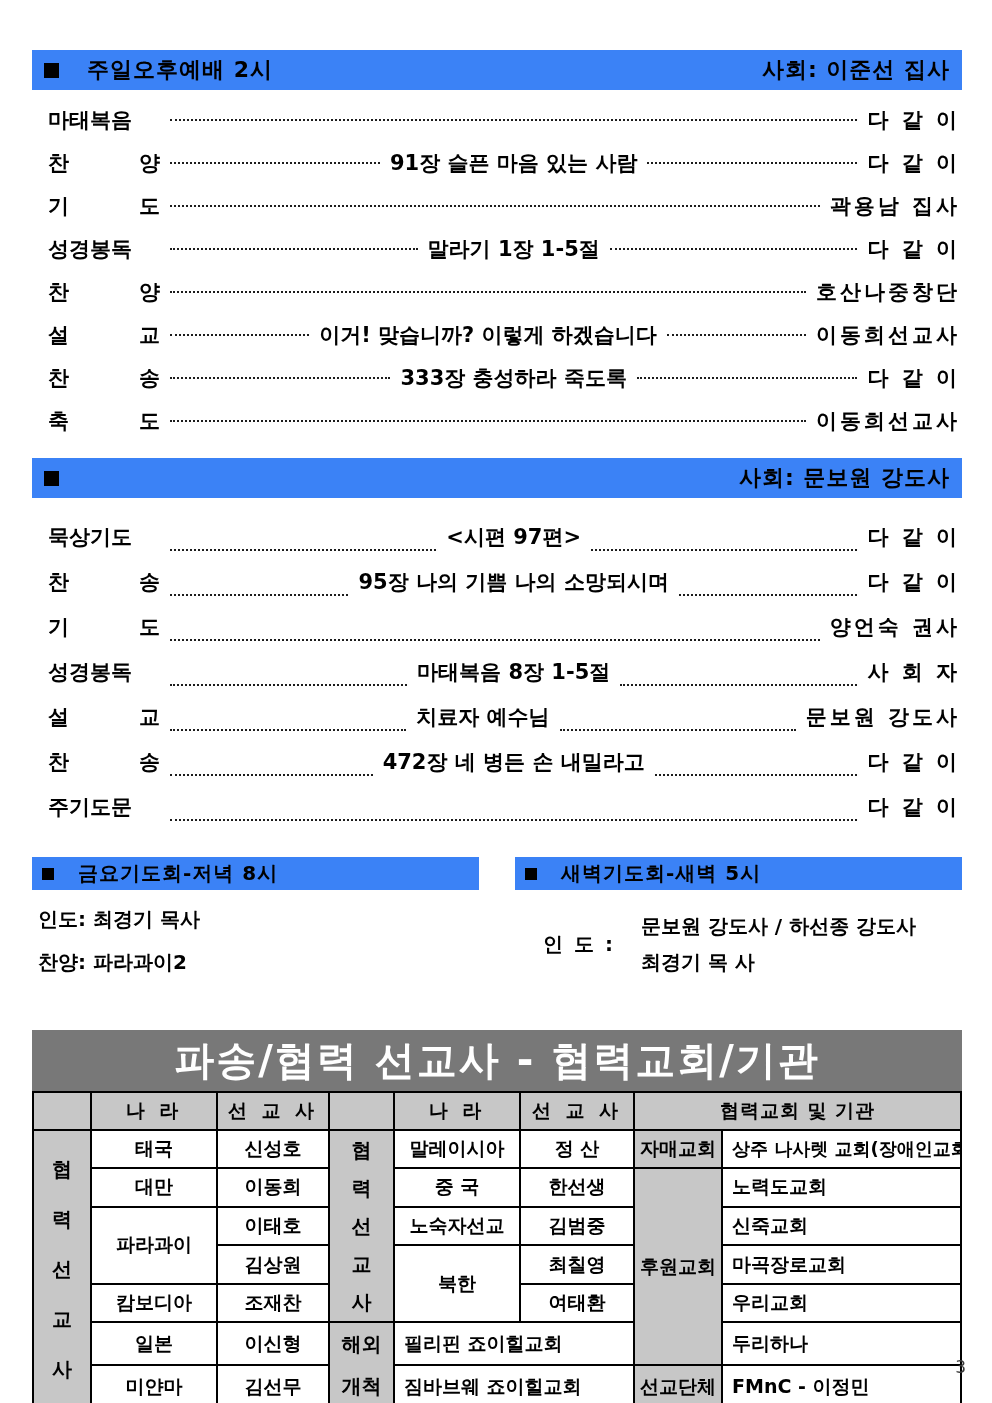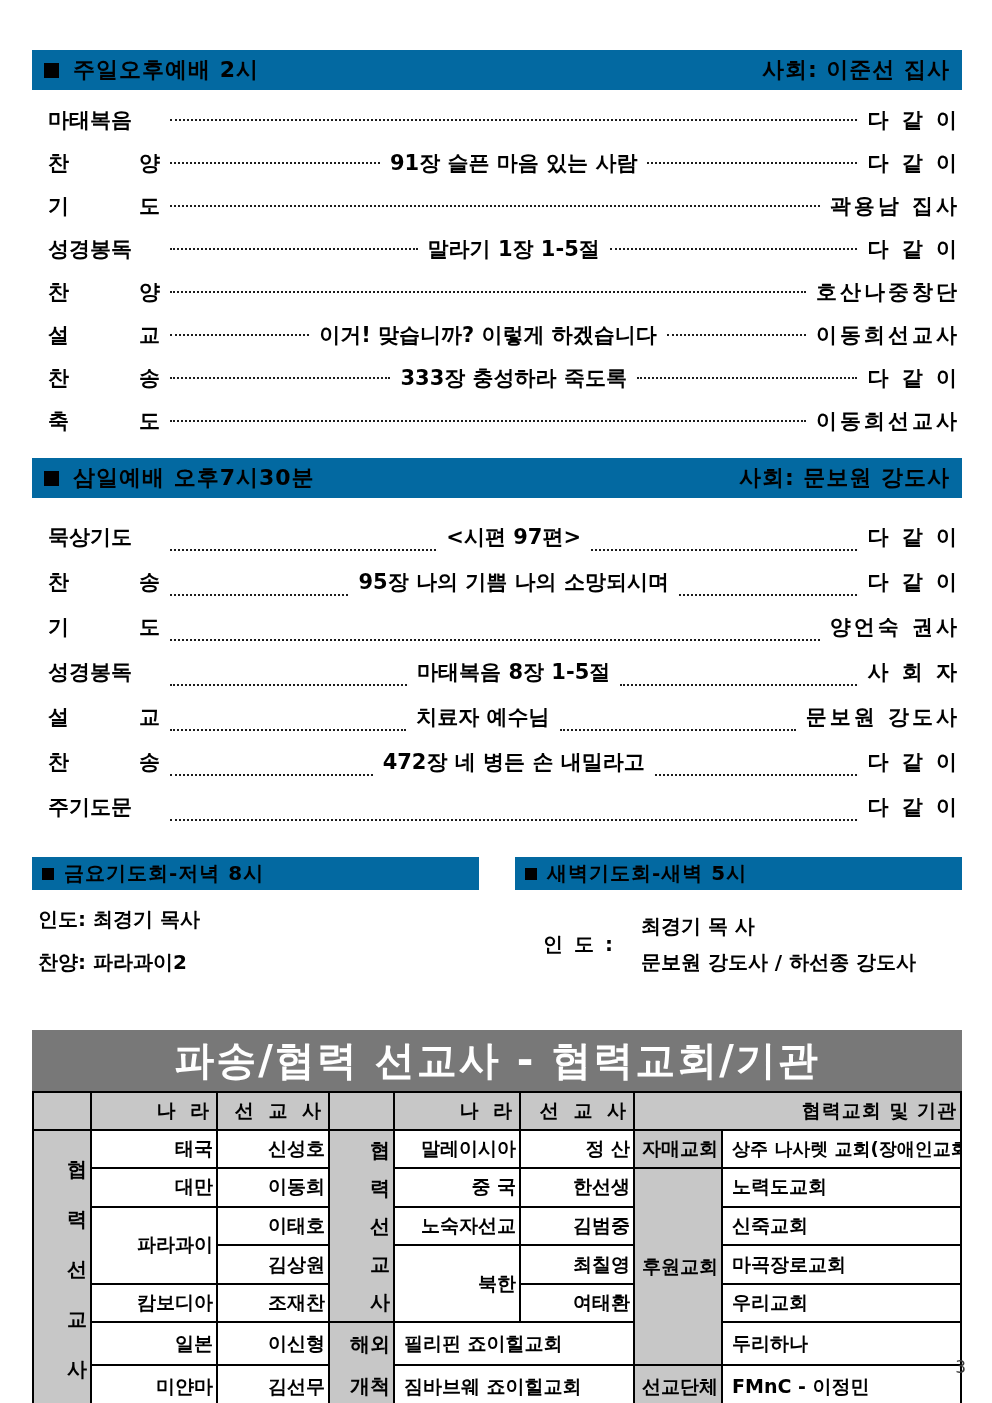--- a/index.html
+++ b/index.html
@@ -8,23 +8,23 @@
     width:992px;height:1403px;
     background:#ffffff;
     font-family:"DejaVu Sans","Liberation Sans",sans-serif;
     font-weight:bold;color:#000;
     box-sizing:border-box;
     padding:50px 30px 0 32px;
     overflow:hidden;
   }
   
   .bar{
-    height:40px;background:#0369a1;
+    height:40px;background:#3b82f6;
     display:flex;align-items:center;
-    padding:0 12px;box-sizing:border-box;
+    padding:0 12px;box-sizing:border-box;gap:14px;
   }
   .bar .sq{width:15px;height:15px;background:#000;margin-right:14px;flex:0 0 auto;}
   .bar .bar-title{font-size:22px;letter-spacing:1px;white-space:nowrap;}
   .bar .bar-right{margin-left:auto;font-size:22px;letter-spacing:1px;white-space:nowrap;}
   .bar.small{height:33px;padding:0 10px;}
   .bar.small .sq{width:12px;height:12px;margin-right:10px;}
   .bar.small .bar-title{font-size:20px;text-align:right;}
   
   .program{padding:8px 2px 0 16px;}
   .p-row{display:flex;align-items:center;height:43px;}
@@ -48,21 +48,21 @@
   
   .mission{margin-top:38px;}
   .mission-title{
     height:61px;background:#787878;color:#ffffff;
     display:flex;align-items:center;justify-content:center;
     font-size:40px;letter-spacing:2px;
   }
   table.mt{width:100%;border-collapse:collapse;table-layout:fixed;}
   table.mt td,table.mt th{
     border:2px solid #000;height:38px;
-    font-size:19px;font-weight:bold;text-align:right;
+    font-size:19px;font-weight:bold;text-align:center;
     padding:0 3px;box-sizing:border-box;overflow:hidden;white-space:nowrap;
   }
   table.mt .gray{background:#c7c7c7;}
   table.mt .vtext{white-space:pre-line;font-size:20px;}
   table.mt .v-left{line-height:50px;}
   table.mt .v-mid{line-height:38px;}
   table.mt .v-ovr{line-height:42px;}
   table.mt .cell-left{text-align:left;padding-left:9px;}
   table.mt th{letter-spacing:4px;}
   
@@ -125,21 +125,20 @@
     </div>
     <div class="p-row">
       <span class="p-label">축 도</span>
       <span class="p-leader"></span>
       <span class="p-value">이동희선교사</span>
     </div>
   </div>
 
   <div class="bar" style="margin-top:16px;">
     <span class="sq"></span>
-    <span class="bar-title">삼일예배 오후7시30분</span>
     <span class="bar-right">사회: 문보원 강도사</span>
   </div>
 
   <div class="program sec2">
     <div class="p-row">
       <span class="p-label">묵상기도</span>
       <span class="p-leader"></span>
       <span class="p-center">&lt;시편 97편&gt;</span>
       <span class="p-leader"></span>
       <span class="p-value">다 같 이</span>
@@ -196,22 +195,22 @@
       </div>
     </div>
     <div class="bottom-col">
       <div class="bar small">
         <span class="sq"></span>
         <span class="bar-title">새벽기도회-새벽 5시</span>
       </div>
       <div class="dawn-body">
         <span class="dawn-label">인 도 :</span>
         <div class="dawn-lines">
+          <div class="line">문보원 강도사 / 하선종 강도사</div>
           <div class="line">최경기 목  사</div>
-          <div class="line">문보원 강도사 / 하선종 강도사</div>
         </div>
       </div>
     </div>
   </div>
 
   <div class="mission">
     <div class="mission-title">파송/협력 선교사 - 협력교회/기관</div>
     <table class="mt">
       <colgroup>
         <col style="width:58px">

